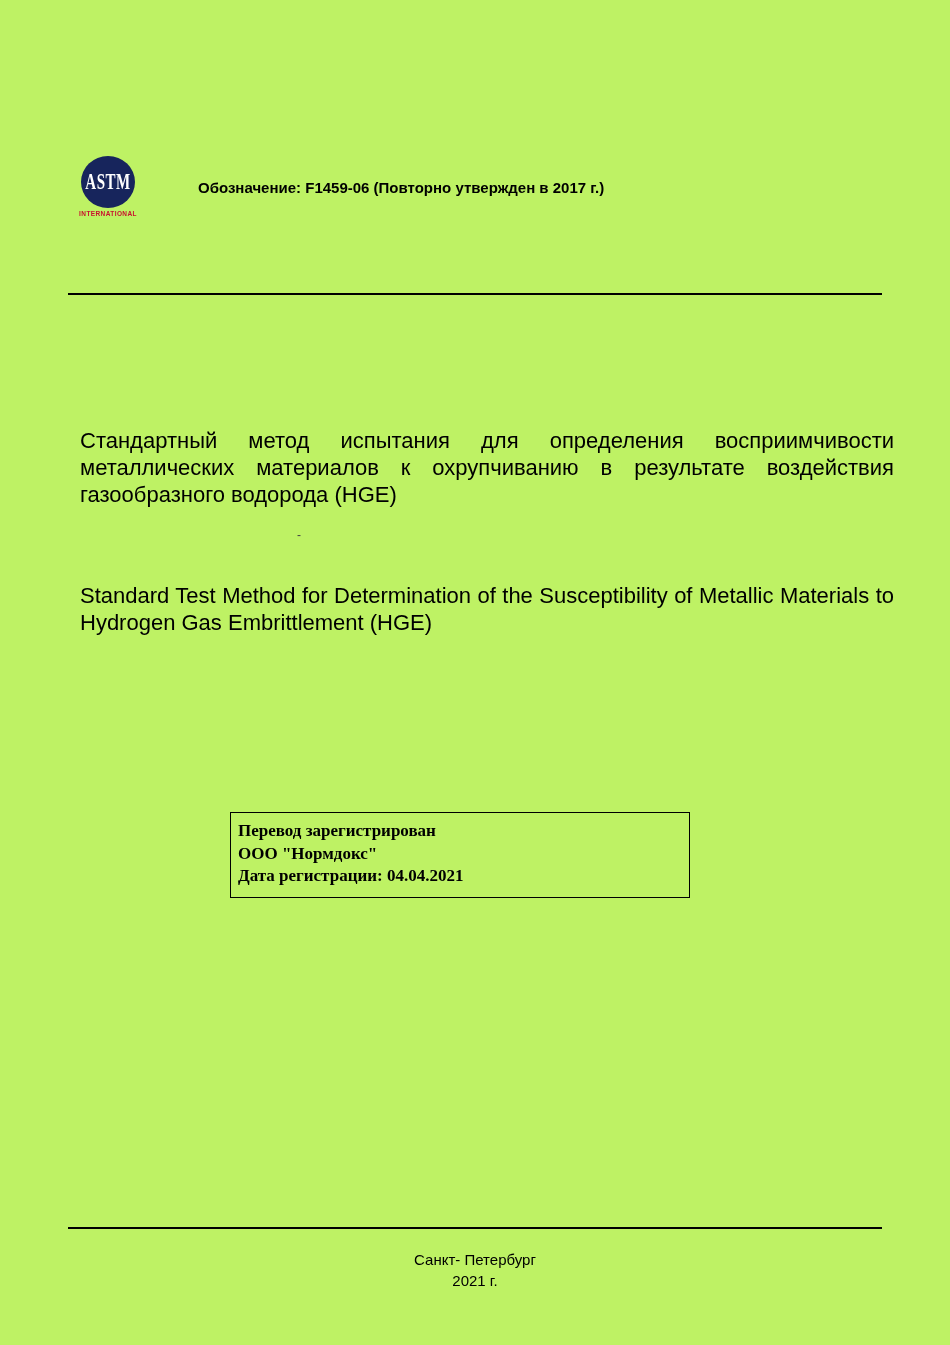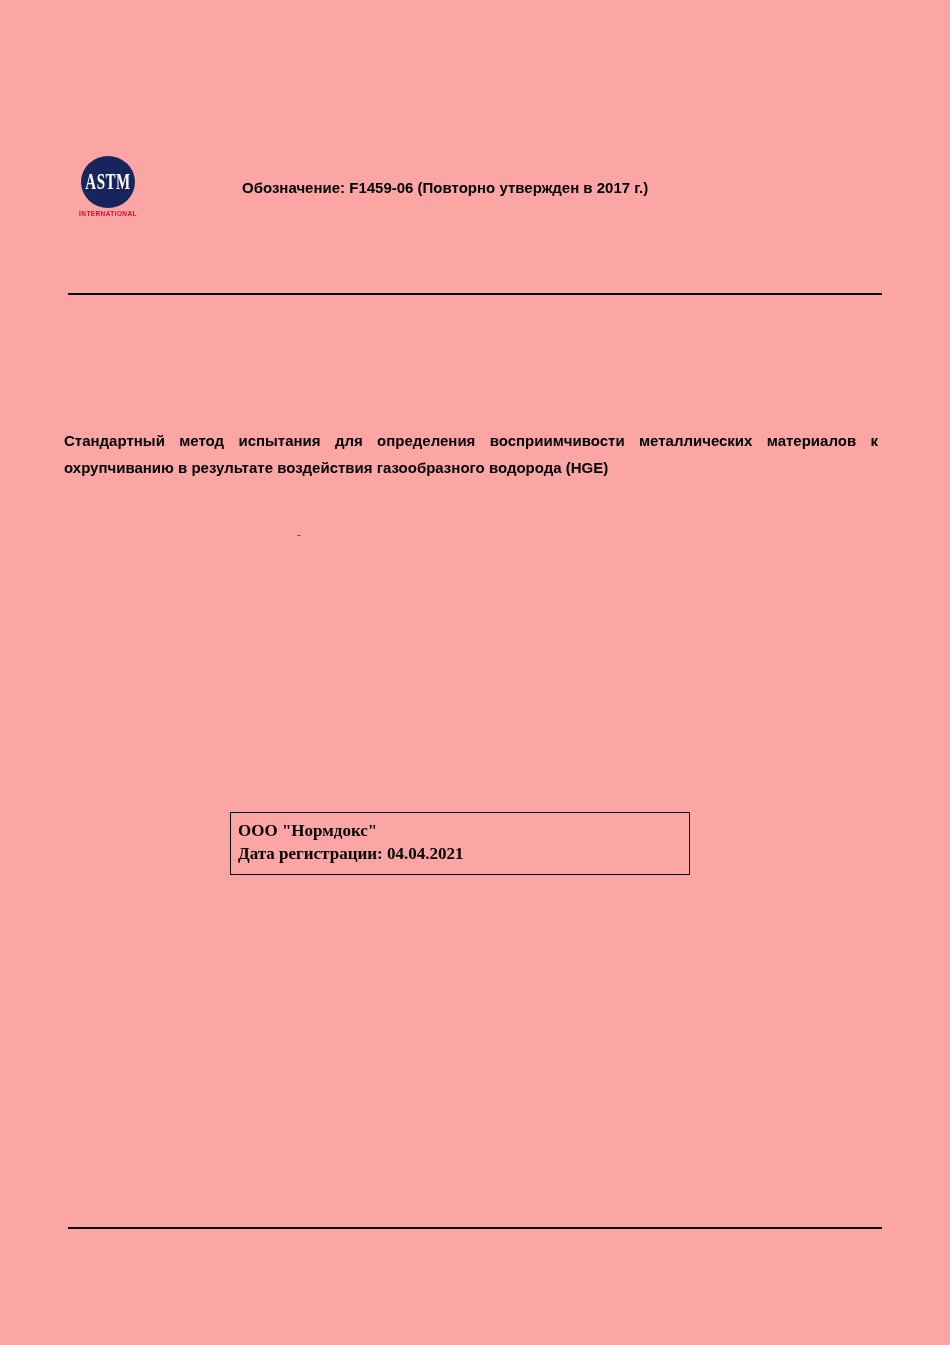--- a/index.html
+++ b/index.html
@@ -4,21 +4,21 @@
 <style>
   html, body {
     margin: 0;
     padding: 0;
     background: #ffffff;
   }
   .page {
     position: relative;
     width: 950px;
     height: 1345px;
-    background: #fca5a5;
+    background: #bef264;
     font-family: "Liberation Sans", sans-serif;
     color: #000000;
     overflow: hidden;
   }
 
   
   .logo {
     position: absolute;
     left: 76px;
     top: 156px;
@@ -51,41 +51,40 @@
     letter-spacing: 0.4px;
   }
 
   
   .designation {
     position: absolute;
     left: 198px;
     top: 179px;
     font-size: 15px;
     font-weight: bold;
-    margin-left: 44px;
   }
 
   
   .rule {
     position: absolute;
     left: 68px;
     width: 814px;
     height: 0;
     border-top: 2.5px solid #000000;
   }
   .rule-top { top: 293px; }
   .rule-bottom { top: 1227px; }
 
   
   .title {
     position: absolute;
-    left: 64px;
+    left: 80px;
     width: 814px;
-    font-weight: bold;
-    font-size: 15px;
+    font-weight: normal;
+    font-size: 22px;
     line-height: 27px;
     text-align: justify;
   }
   .title-ru { top: 427px; }
   .title-en { top: 582px; }
 
   .stray-mark {
     position: absolute;
     left: 297px;
     top: 528px;
@@ -132,22 +131,28 @@
   </div>
 
   <div class="designation">Обозначение: F1459-06 (Повторно утвержден в 2017 г.)</div>
 
   <div class="rule rule-top"></div>
 
   <div class="title title-ru">Стандартный метод испытания для определения восприимчивости металлических материалов к охрупчиванию в результате воздействия газообразного водорода (HGE)</div>
 
   <div class="stray-mark">-</div>
 
+  <div class="title title-en">Standard Test Method for Determination of the Susceptibility of Metallic Materials to Hydrogen Gas Embrittlement (HGE)</div>
 
   <div class="reg-box">
+    <div>Перевод зарегистрирован</div>
     <div>ООО "Нормдокс"</div>
     <div>Дата регистрации: 04.04.2021</div>
   </div>
 
   <div class="rule rule-bottom"></div>
 
+  <div class="footer">
+    <div>Санкт- Петербург</div>
+    <div>2021 г.</div>
+  </div>
 
 </div>
 
 </body></html>

